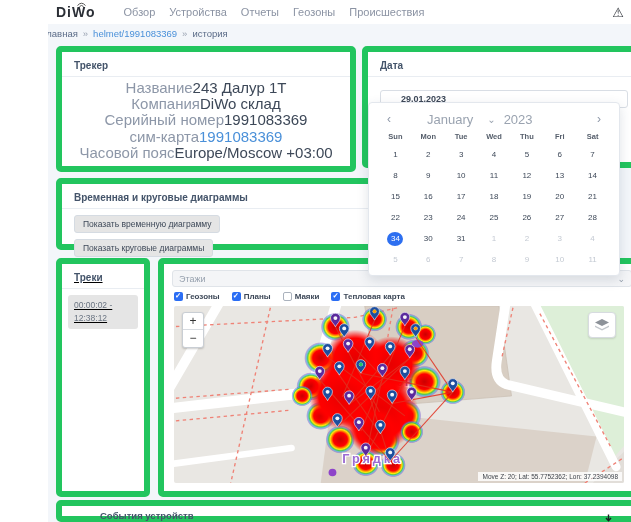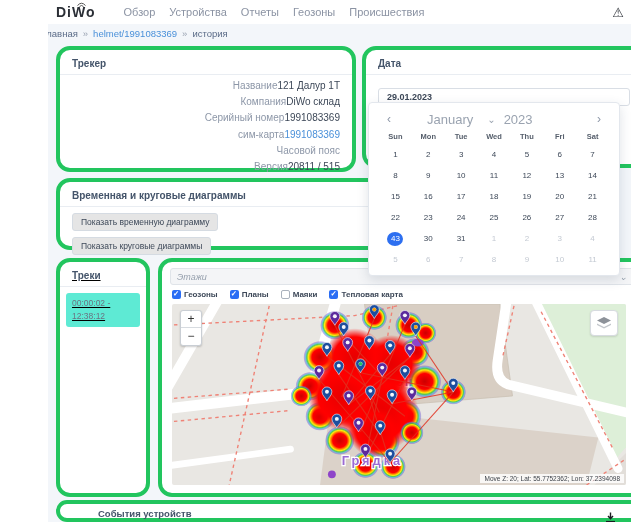--- a/index.html
+++ b/index.html
@@ -19,55 +19,55 @@
   .usercircle{width:15px;height:15px;border-radius:50%;background:#191b1e;position:relative;}
   .usercircle:before{content:"";position:absolute;left:5px;top:3px;width:5px;height:5px;border-radius:50%;background:#fff;}
   .usercircle:after{content:"";position:absolute;left:2.5px;top:9px;width:10px;height:6px;border-radius:5px 5px 0 0;background:#fff;}
 
   
   .breadcrumb{position:absolute;left:-5px;top:28px;display:flex;gap:5px;font-size:9.5px;color:#5a6b87;align-items:center;}
   .bc-sep{color:#9aa3b2;}
   .bc-link{color:#4a90d9;cursor:pointer;}
 
   
-  .panel{position:absolute;background:#fff;border:4px solid #22c55e;border-radius:14px;box-sizing:border-box;}
+  .panel{position:absolute;background:#fff;border:6px solid #22c55e;border-radius:5px;box-sizing:border-box;}
   .panel-title{font-size:10px;font-weight:bold;color:#44546a;padding:8px 12px 5px 12px;border-bottom:1px solid #e9edf2;}
 
   
   .rows{padding:3px 12px;}
-  .row{display:flex;justify-content:flex-end;font-size:10px;line-height:16.2px;}
+  .row{display:flex;justify-content:center;font-size:15px;line-height:16.2px;}
   .lbl{color:#8d97a8;}
   .val{color:#3d4858;}
   .val.link{color:#4a90d9;cursor:pointer;}
 
   
-  .dateinput{position:absolute;left:12px;right:12px;top:38px;height:16px;border:1px solid #d9dee5;border-radius:3px;font-size:9px;font-weight:bold;color:#3d4858;line-height:16px;padding-left:8px;background:#fff;cursor:text;}
+  .dateinput{position:absolute;left:12px;right:12px;top:38px;height:16px;border:1px solid #d9dee5;border-radius:3px;font-size:9px;font-weight:bold;color:#3d4858;line-height:16px;padding-left:20px;background:#fff;cursor:text;}
 
   
   .calendar{position:absolute;left:320px;top:102px;width:252px;background:#fff;border:1px solid #e3e7ed;border-radius:4px;box-shadow:0 4px 12px rgba(40,60,90,.15);z-index:50;padding:6px 10px 8px 10px;box-sizing:border-box;}
   .cal-head{display:flex;align-items:center;font-size:13px;color:#9aa3b0;height:20px;}
   .cal-arrow{width:20px;text-align:center;cursor:pointer;color:#8d97a8;font-size:12px;}
   .cal-month{margin-left:28px;cursor:pointer;}
   .cal-chev{margin-left:14px;font-size:10px;cursor:pointer;}
   .cal-year{margin-left:8px;cursor:pointer;}
   .cal-next{margin-left:auto;}
   .cal-grid{display:grid;grid-template-columns:repeat(7,1fr);row-gap:7px;margin-top:3px;}
   .wd{font-size:7.5px;font-weight:bold;color:#555e6b;text-align:center;}
   .day{font-size:8px;color:#3d4858;text-align:center;line-height:14px;height:14px;cursor:pointer;}
   .day.muted{color:#c3c9d2;}
   .day.selected{background:#2d6ff0;color:#fff;border-radius:50%;width:16px;margin:0 auto;}
 
   
   .btn{display:block;margin:6px 0 0 12px;background:#e5e5e5;border:1px solid #d5dbe2;border-radius:3px;font-size:8.5px;color:#3d4858;padding:3px 8px;cursor:pointer;font-family:"Liberation Sans",sans-serif;width:fit-content;}
 
   
-  .track-item{margin:6px 6px;background:#5eead4;border-radius:3px;padding:4px 6px;font-size:8.5px;color:#6a7482;line-height:1.5;cursor:pointer;}
-
-  
-  .floors{position:absolute;left:8px;top:6px;right:8px;height:17px;background:#f4f5f7;border:1px solid #e0e4e9;border-radius:3px;font-size:9px;color:#97a1ae;line-height:16px;padding:0 6px;box-sizing:border-box;cursor:pointer;display:flex;justify-content:space-between;align-items:center;font-style:italic;}
+  .track-item{margin:6px 6px;background:#e5e5e5;border-radius:3px;padding:4px 6px;font-size:8.5px;color:#6a7482;line-height:1.5;cursor:pointer;}
+
+  
+  .floors{position:absolute;left:8px;top:6px;right:8px;height:17px;background:#f4f5f7;border:1px solid #e0e4e9;border-radius:3px;font-size:9px;color:#97a1ae;line-height:16px;padding:0 6px;box-sizing:border-box;cursor:pointer;display:flex;justify-content:space-between;align-items:center;}
   .layersrow{position:absolute;left:10px;top:28px;display:flex;gap:12px;align-items:center;}
   .chk{display:flex;align-items:center;gap:3px;cursor:pointer;}
   .chkbox{width:9px;height:9px;border-radius:2px;box-sizing:border-box;position:relative;}
   .chkbox.on{background:#2a6df4;}
   .chkbox.on:before{content:"✓";position:absolute;left:1px;top:-1.5px;color:#fff;font-size:7.5px;font-weight:bold;}
   .chkbox.off{background:#fff;border:1px solid #aab2bd;}
   .chklabel{font-size:8px;font-weight:bold;color:#3d4858;}
   .mapwrap{position:absolute;left:10px;top:42px;right:16px;bottom:8px;border-radius:2px;overflow:hidden;}
   .mapwrap svg.map{display:block;width:100%;height:100%;}
   .zoomctl{position:absolute;left:8px;top:6px;width:20px;background:#fff;border:1px solid #c9ced4;border-radius:3px;box-shadow:0 1px 2px rgba(0,0,0,.2);z-index:5;}
@@ -120,40 +120,37 @@
     <span class="bc-link">helmet/1991083369</span>
     <span class="bc-sep">»</span>
     <span>история</span>
   </div>
 
   <div class="panel" style="left:8px;top:46px;width:300px;height:126px;">
     <div class="panel-title">Трекер</div>
     <div class="rows" id="tracker-rows">
         <div class="row">
           <span class="lbl">Название</span>
-          <span class="val">121 Далур 1Т</span>
+          <span class="val">243 Далур 1Т</span>
         </div>
         <div class="row">
           <span class="lbl">Компания</span>
           <span class="val">DiWo склад</span>
         </div>
         <div class="row">
           <span class="lbl">Серийный номер</span>
           <span class="val">1991083369</span>
         </div>
         <div class="row">
           <span class="lbl">сим-карта</span>
           <span class="val link">1991083369</span>
         </div>
         <div class="row">
           <span class="lbl">Часовой пояс</span>
-        </div>
-        <div class="row">
-          <span class="lbl">Версия</span>
-          <span class="val">20811 / 515</span>
+          <span class="val">Europe/Moscow +03:00</span>
         </div>
       </div>
   </div>
 
   <div class="panel" style="left:314px;top:46px;width:284px;height:122px;">
     <div class="panel-title">Дата</div>
     <div class="dateinput">29.01.2023</div>
   </div>
 
   <div class="panel" style="left:8px;top:178px;width:467px;height:72px;">
@@ -199,21 +196,21 @@
         <span class="day">19</span>
         <span class="day">20</span>
         <span class="day">21</span>
         <span class="day">22</span>
         <span class="day">23</span>
         <span class="day">24</span>
         <span class="day">25</span>
         <span class="day">26</span>
         <span class="day">27</span>
         <span class="day">28</span>
-        <span class="day selected">43</span>
+        <span class="day selected">34</span>
         <span class="day">30</span>
         <span class="day">31</span>
         <span class="day muted">1</span>
         <span class="day muted">2</span>
         <span class="day muted">3</span>
         <span class="day muted">4</span>
         <span class="day muted">5</span>
         <span class="day muted">6</span>
         <span class="day muted">7</span>
         <span class="day muted">8</span>

